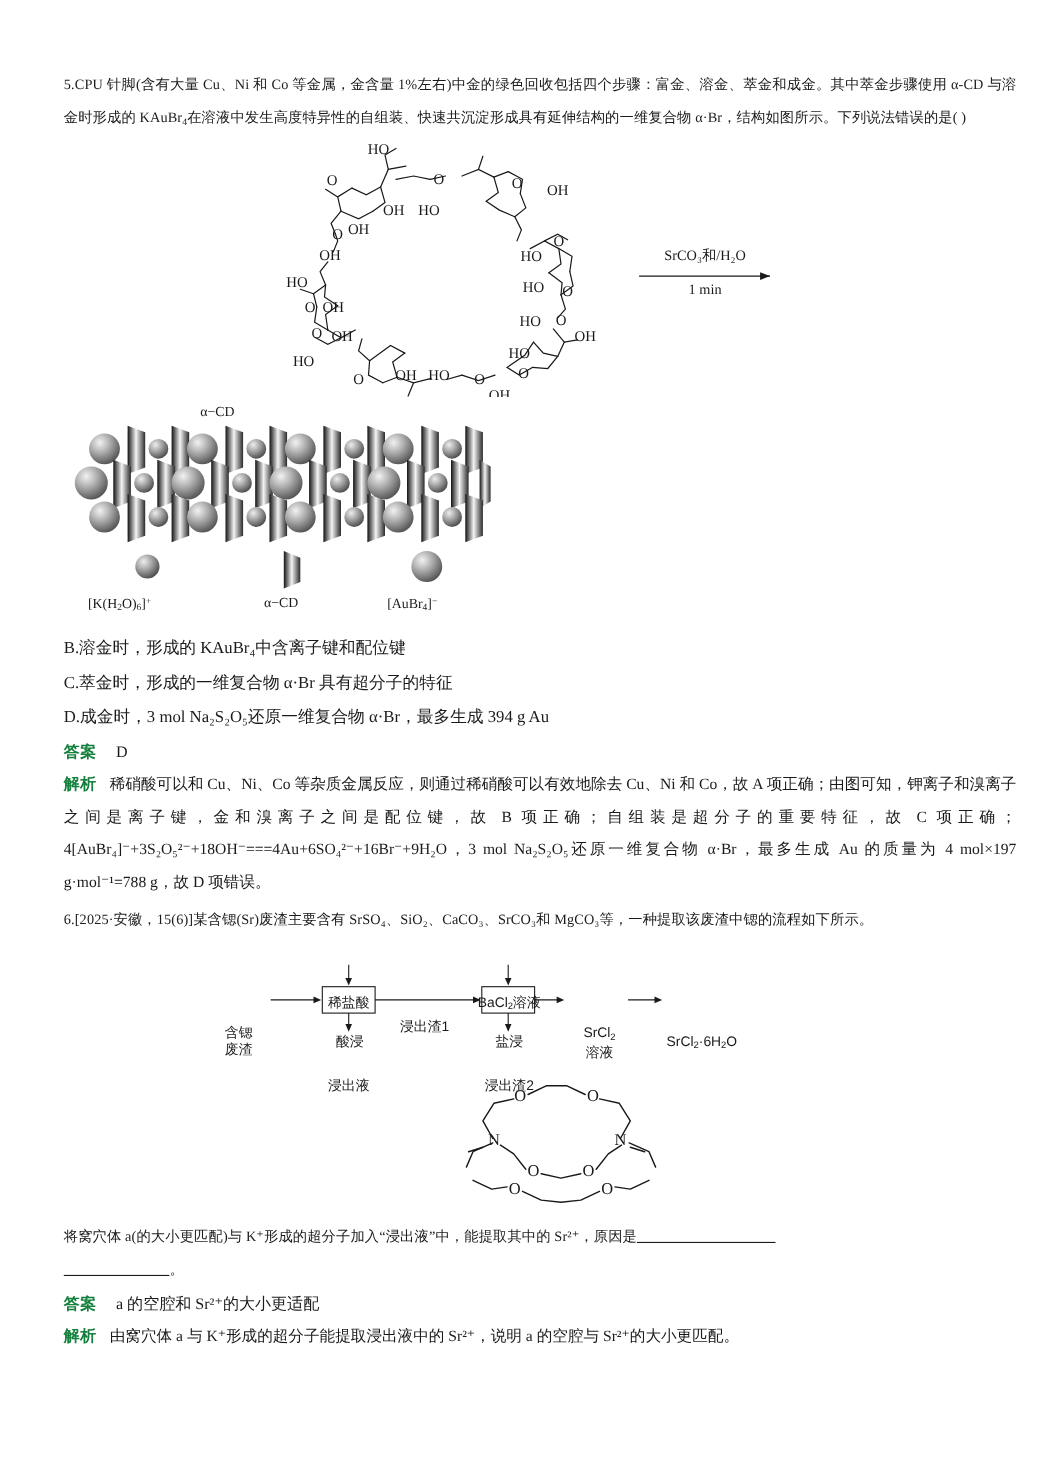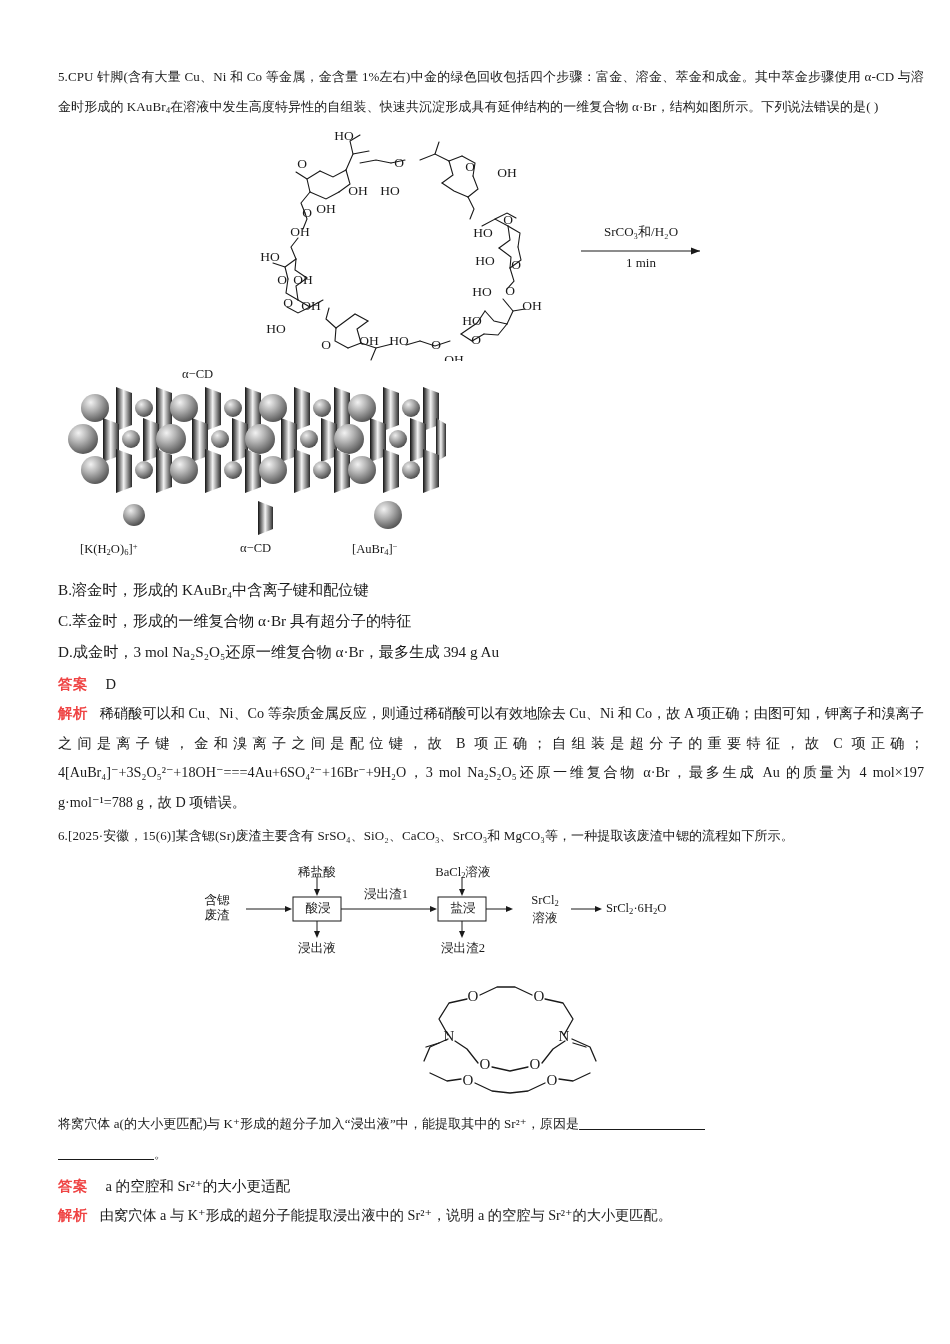--- a/index.html
+++ b/index.html
@@ -40,21 +40,21 @@
     line-height: 31px;
     white-space: nowrap;
   }
   .ansrow {
     font-size: 14.6px;
     line-height: 30px;
     margin-top: 2px;
   }
   .lbl {
     font-weight: bold;
-    color: #ef4444;
+    color: #15803d;
     font-family: "Liberation Sans", sans-serif;
     font-size: 14.4px;
     letter-spacing: 0.5px;
   }
   .explain {
     font-size: 14.2px;
     line-height: 29.5px;
     text-align: justify;
     text-justify: inter-character;
   }
@@ -98,24 +98,25 @@
   .fig-flow {
     position: relative;
     width: 866px;
     height: 108px;
     margin-top: 8px;
   }
   .fig-flow svg { position: absolute; left: 0; top: 0; }
   .flow-t {
     position: absolute;
     font-size: 12.6px;
-    font-family: Liberation Serif, serif;
+    font-family: Liberation Sans, sans-serif;
     line-height: 15px;
     white-space: nowrap;
     text-align: center;
+    margin-top: 39px;
   }
   
   .fig-cryptand {
     position: relative;
     width: 866px;
     height: 118px;
     margin-top: 10px;
   }
   .fig-cryptand svg { position: absolute; left: 0; top: 0; }
 </style>

